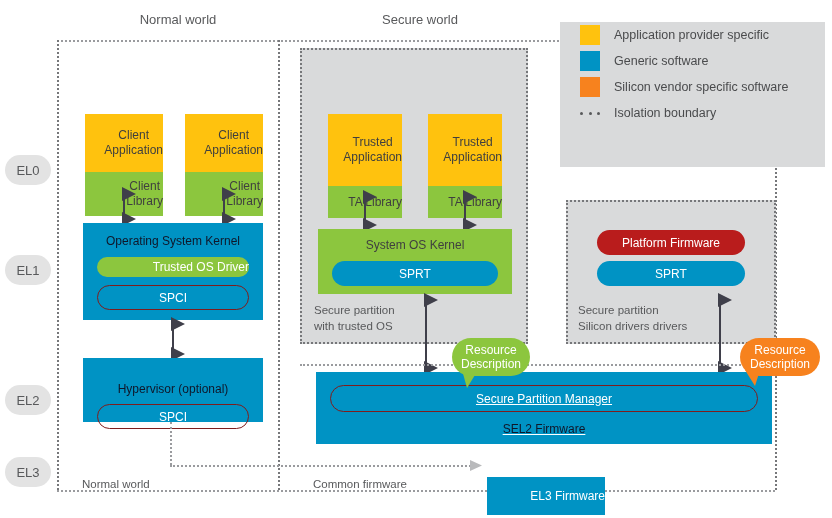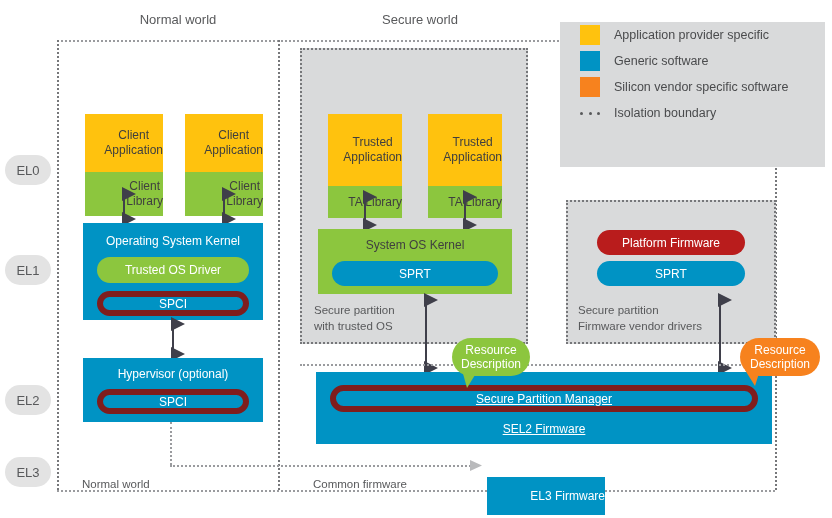--- a/index.html
+++ b/index.html
@@ -56,31 +56,31 @@
   .pill {
     border-radius: 999px;
     display: flex; align-items: center; justify-content: center;
     font-size: 12px; text-align: center;
   }
   .pill-green  { background: #8cc63e; color: #ffffff; }
   .pill-blue   { background: #0093c4; color: #ffffff; }
   .pill-orange { background: #b91c1c; color: #ffffff; }
   .pill-outline {
     background: transparent;
-    border: 6px solid #7f1d1d;
+    border: 1px solid #7f1d1d;
     color: #ffffff;
   }
 
   
   .box-title {
     font-size: 12px;
     text-align: center;
     width: 100%;
   }
-  .box-title-w { color: #ffffff; }
+  .box-title-w { color: #0f172a; }
   .box-title-d { color: #3f3f3f; }
 
   
   .caption {
     font-size: 11.5px;
     color: #58595b;
     line-height: 1.35;
   }
 
   
@@ -196,34 +196,34 @@
       </marker>
     </defs>
     <line x1="8" y1="4" x2="8" y2="29" stroke="#3f3f4a" stroke-width="2" marker-start="url(#ah-up)" marker-end="url(#ah-dn)"></line>
   </svg>
   <svg class="abs arrow-svg" style="left:216px; top:190px;" width="16" height="33">
     <line x1="8" y1="4" x2="8" y2="29" stroke="#3f3f4a" stroke-width="2" marker-start="url(#ah-up)" marker-end="url(#ah-dn)"></line>
   </svg>
 
   <div class="abs blk-blue" style="left:83px; top:223px; width:180px; height:97px;">
     <div class="box-title box-title-w" style="margin-top:11px;">Operating System Kernel</div>
-    <div class="pill pill-green" style="margin:9px auto 0 auto; width:152px; height:26px;">
+    <div class="pill pill-green" style="margin:9px auto 0 auto; width:152px; height:20px;justify-content:flex-end;">
       <span>Trusted OS Driver</span>
     </div>
     <div class="pill pill-outline" style="margin:8px auto 0 auto; width:152px; height:25px;">
       <span>SPCI</span>
     </div>
   </div>
 
   <svg class="abs arrow-svg" style="left:165px; top:320px;" width="16" height="38">
     <line x1="8" y1="4" x2="8" y2="34" stroke="#3f3f4a" stroke-width="2" marker-start="url(#ah-up)" marker-end="url(#ah-dn)"></line>
   </svg>
 
   <div class="abs blk-blue" style="left:83px; top:358px; width:180px; height:64px;">
-    <div class="box-title box-title-w" style="margin-top:9px;">Hypervisor (optional)</div>
+    <div class="box-title box-title-w" style="margin-top:24px;">Hypervisor (optional)</div>
     <div class="pill pill-outline" style="margin:8px auto 0 auto; width:152px; height:25px;">
       <span>SPCI</span>
     </div>
   </div>
 
   <div class="abs dotted-line-v" style="left:170px; top:422px; height:43px; border-left-color:#9a9b9e;"></div>
   <div class="abs dotted-line-h" style="left:170px; top:465px; width:308px; border-top-color:#9a9b9e;"></div>
   <svg class="abs arrow-svg" style="left:470px; top:458px;" width="16" height="16">
     <path d="M0,2 L12,7.5 L0,13 Z" fill="#b9babc"></path>
   </svg>
@@ -280,21 +280,21 @@
 
   <div class="pill pill-orange abs" style="left:597px; top:230px; width:148px; height:25px;">
     <span>Platform Firmware</span>
   </div>
   <div class="pill pill-blue abs" style="left:597px; top:261px; width:148px; height:25px;">
     <span>SPRT</span>
   </div>
 
   <div class="abs caption" style="left:578px; top:303px;">
     <div>Secure partition</div>
-    <div>Firmware vendor drivers</div>
+    <div>Silicon drivers drivers</div>
   </div>
 
   <svg class="abs arrow-svg" style="left:712px; top:294px;" width="16" height="80">
     <line x1="8" y1="6" x2="8" y2="74" stroke="#3f3f4a" stroke-width="2" marker-start="url(#ah-up)" marker-end="url(#ah-dn)"></line>
   </svg>
 
   <div class="abs dotted-line-h" style="left:300px; top:364px; width:476px;"></div>
 
   <div class="abs blk-blue" style="left:316px; top:372px; width:456px; height:72px;text-decoration:underline;">
     <div class="pill pill-outline" style="margin:13px auto 0 auto; width:428px; height:27px;">

